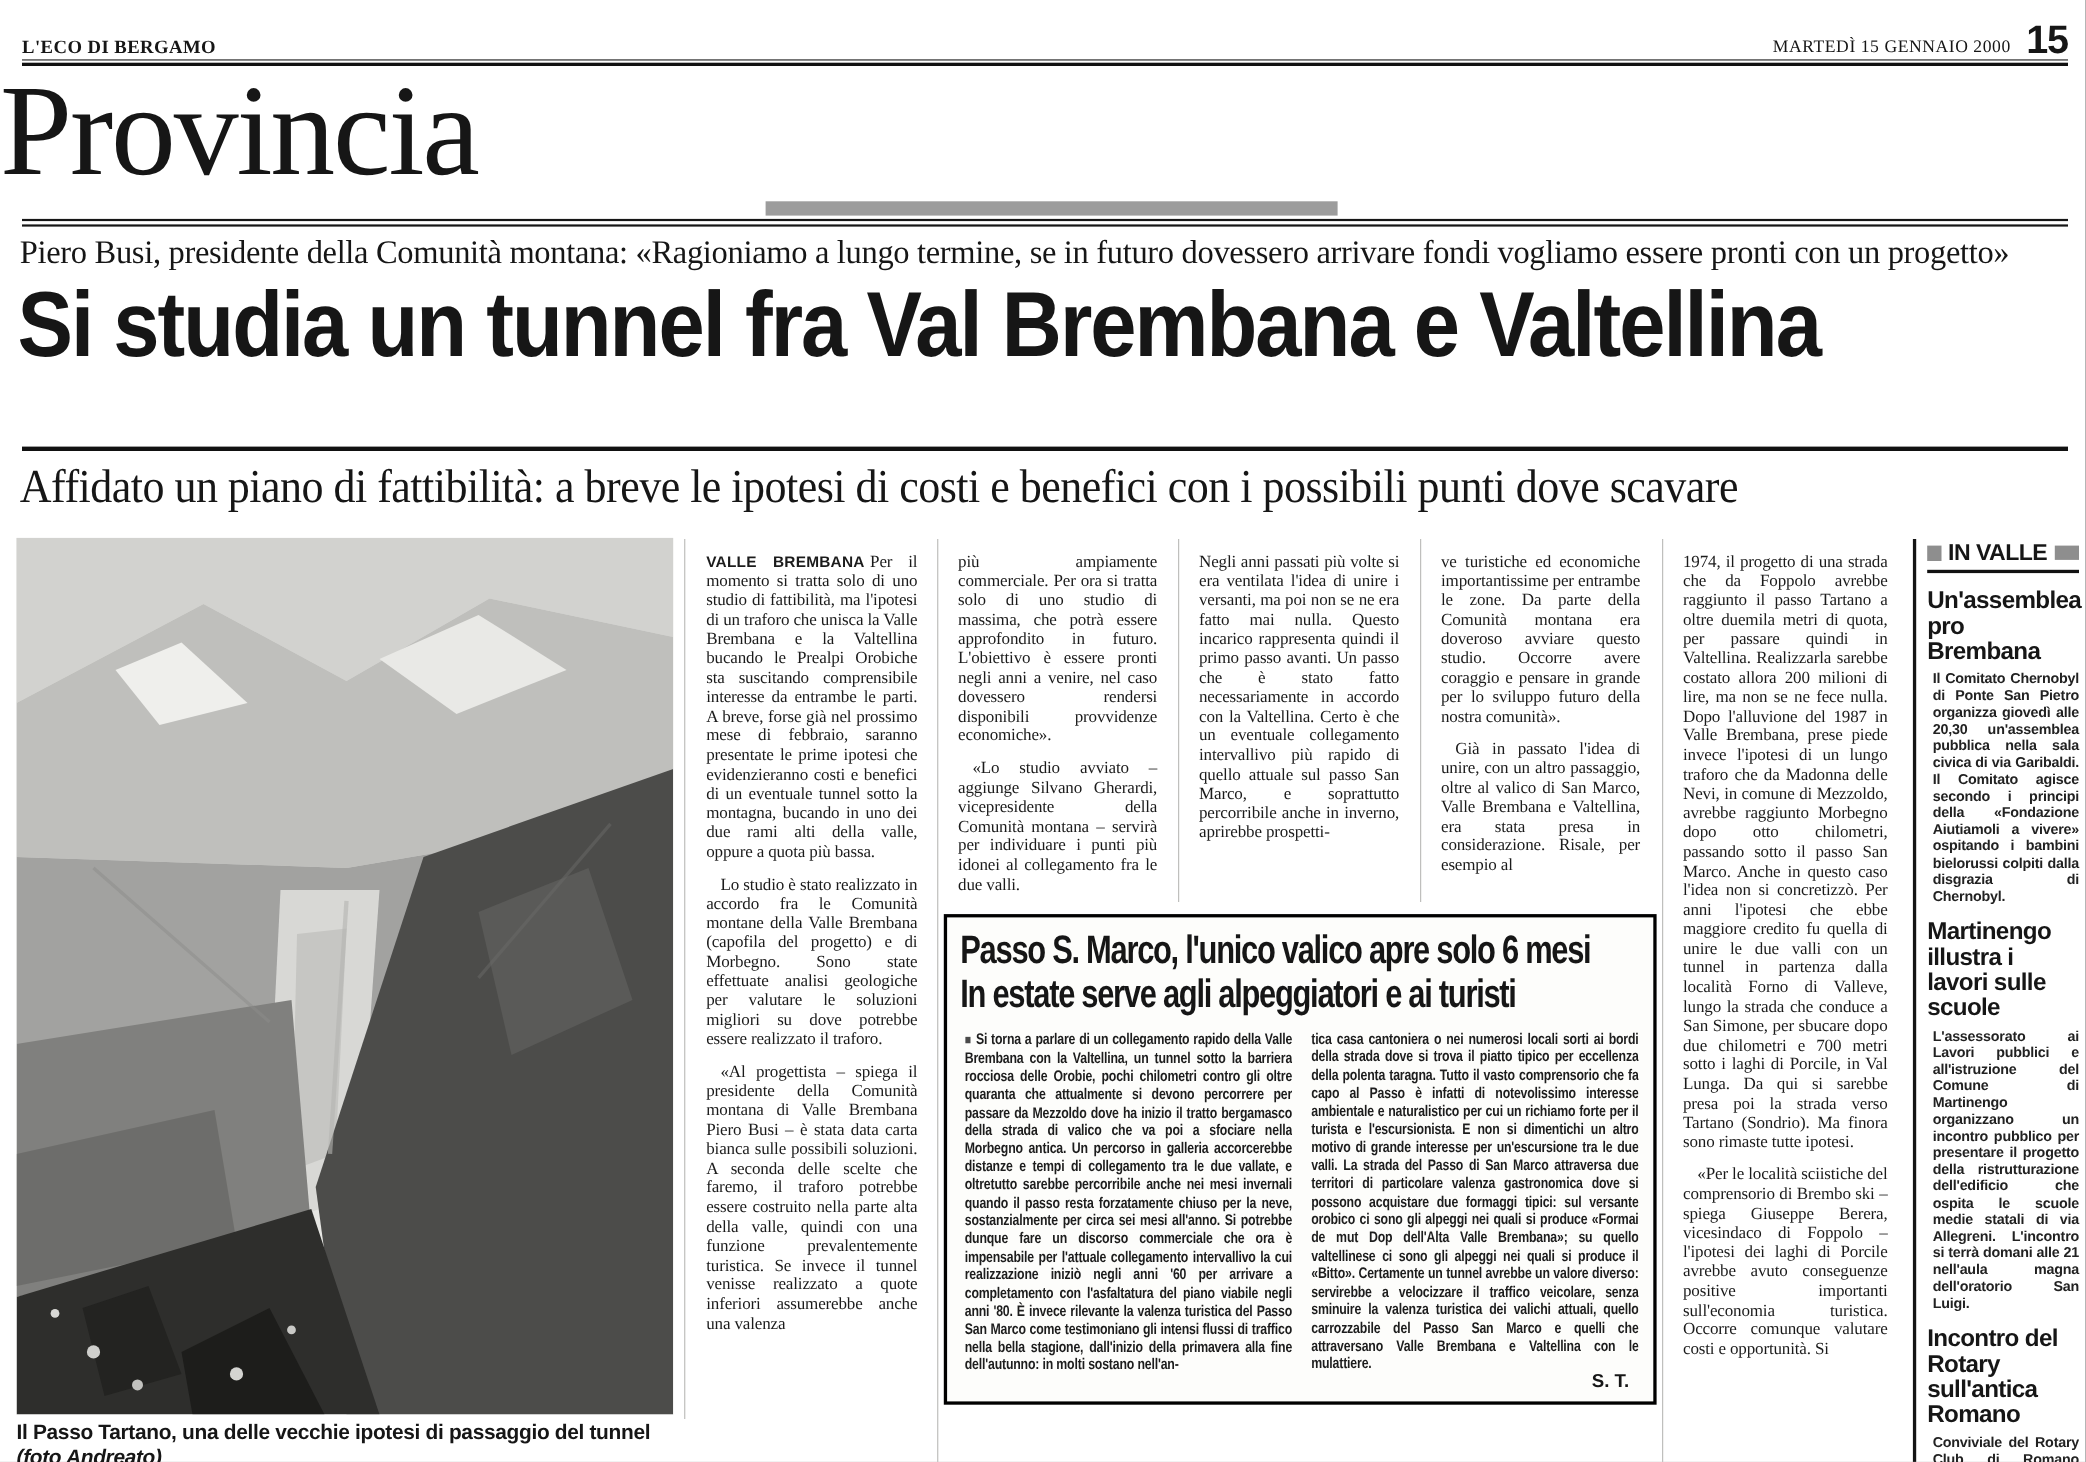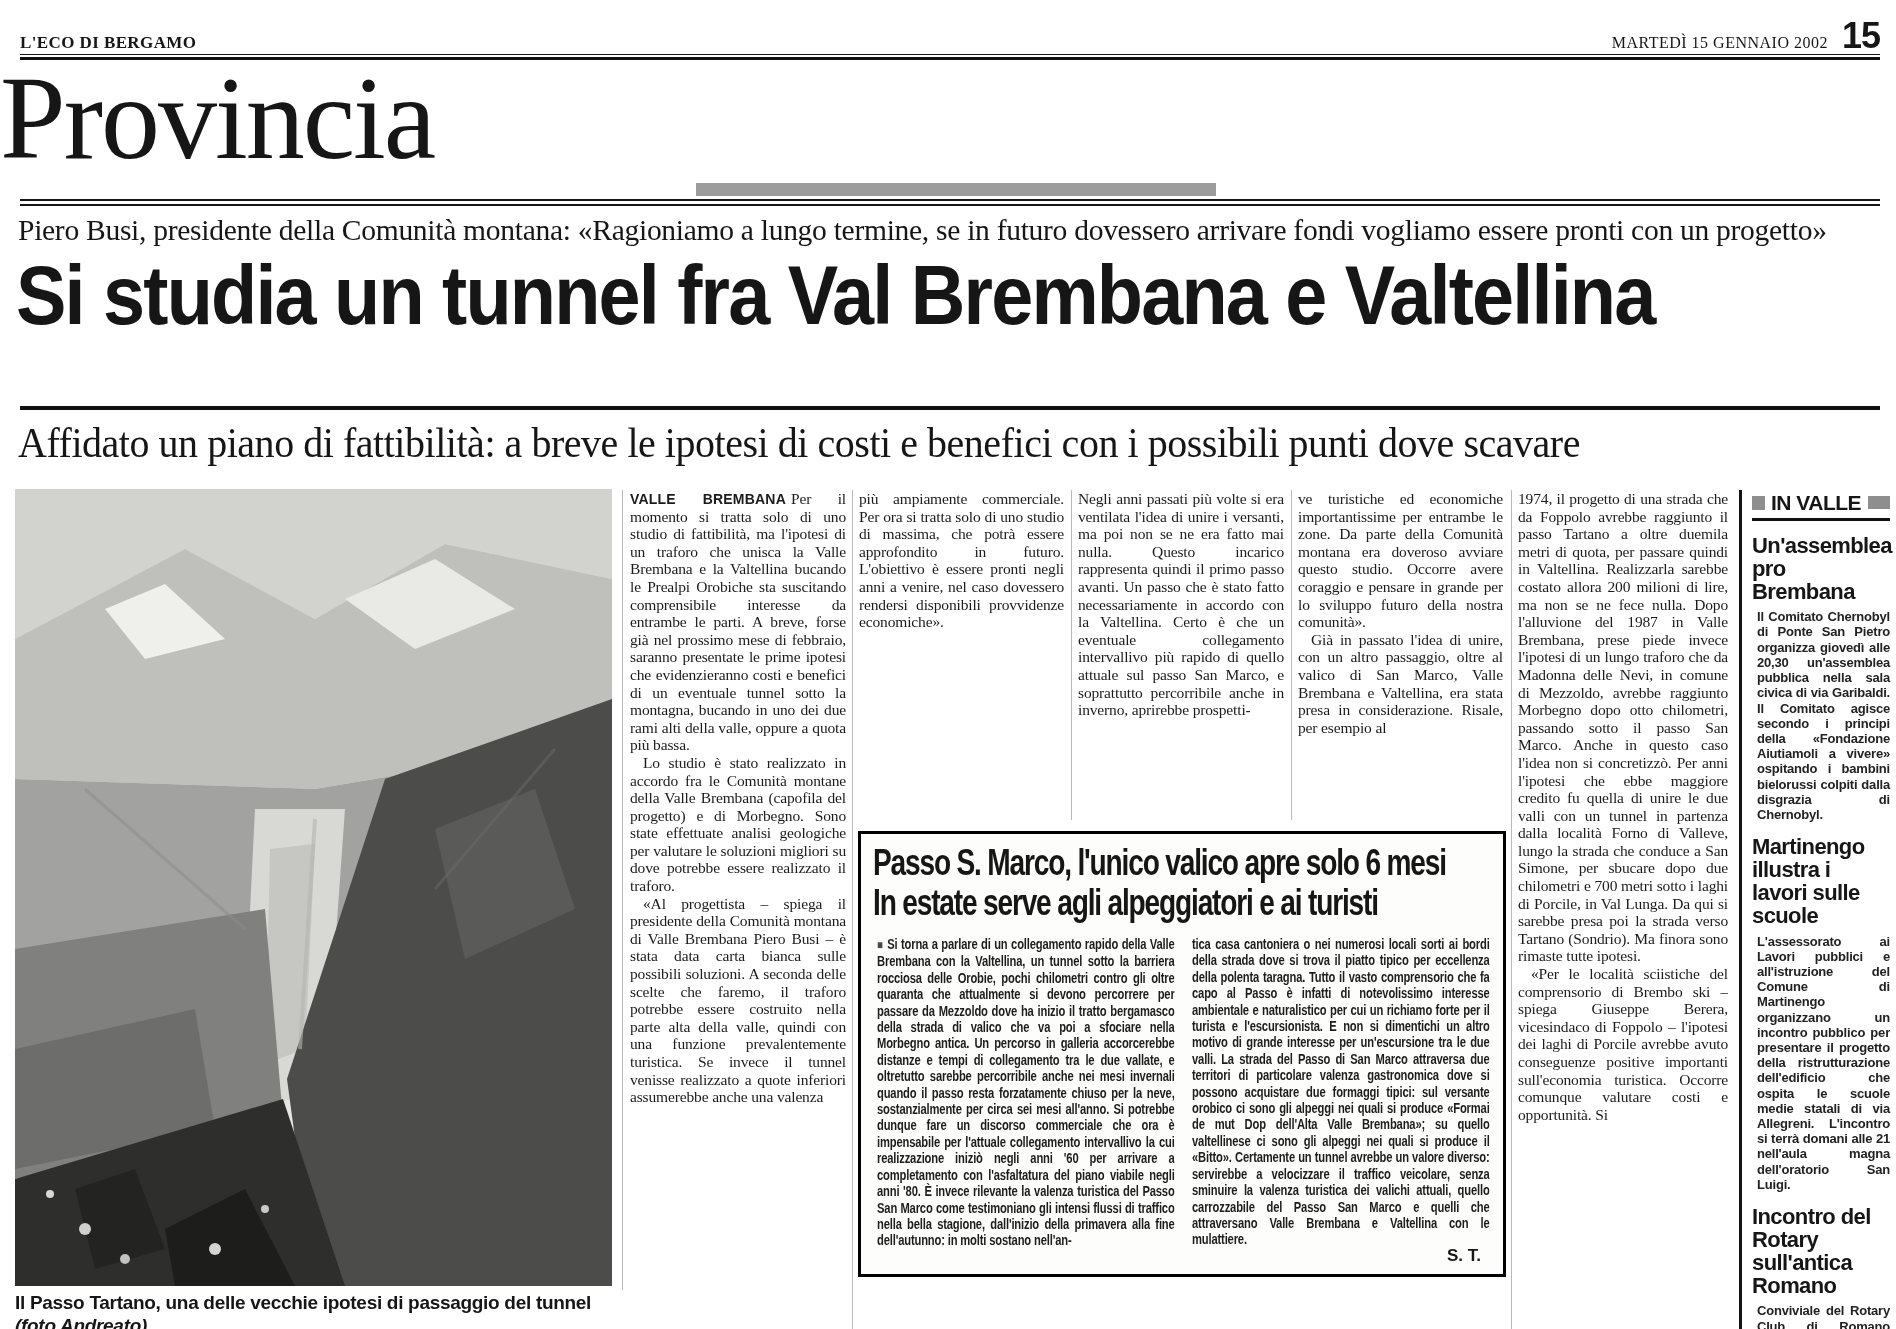--- a/index.html
+++ b/index.html
@@ -25,21 +25,21 @@
 
   
   .photo-wrap{position:absolute;left:15px;top:489px;width:597px;}
   .photo-frame{width:597px;height:797px;overflow:hidden;background:#cfcfcd;}
   .photo-frame svg{display:block;}
   .photo-caption{margin-top:6px;font:700 19px/1.2 "Liberation Sans",sans-serif;letter-spacing:-.3px;}
   .credit{font-style:italic;font-weight:700;}
 
   
   .col{position:absolute;top:490px;font:400 15.5px/17.6px "Liberation Serif",serif;text-align:justify;color:#1b1b1b;overflow:hidden;letter-spacing:-.15px;}
-  .col p{margin:0;}
+  .col p{margin:12px;}
   .col p.ind{text-indent:13px;}
   #col1{left:630px;width:216px;height:839px;}
   #col2{left:859px;width:205px;height:334px;}
   #col3{left:1078px;width:206px;height:334px;}
   #col4{left:1298px;width:205px;height:334px;}
   #col5{left:1518px;width:210px;height:839px;}
   .lead-label{font:700 14px/1 "Liberation Sans",sans-serif;letter-spacing:.2px;margin-right:5px;}
 
   
   .vr{position:absolute;top:490px;width:0;border-left:1px solid #b8b8b6;}
@@ -69,21 +69,21 @@
   .sb-title{font:700 22px/1.05 "Liberation Sans",sans-serif;letter-spacing:-.6px;margin:0 0 6px 0;}
   .sb-body{font:700 13px/15.2px "Liberation Sans",sans-serif;text-align:justify;letter-spacing:-.2px;color:#222;padding-left:5px;}
 </style>
 </head>
 <body>
 
 <div class="page">
 
   <div class="masthead">
     <span class="paper-name">L'ECO DI BERGAMO</span>
-    <span class="m-date">MARTEDÌ 15 GENNAIO 2002</span>
+    <span class="m-date">MARTEDÌ 15 GENNAIO 2000</span>
     <span class="page-num">15</span>
   </div>
   <div class="rule-header"></div>
 
   <div class="section-title">Provincia</div>
   <div class="section-bar"></div>
   <div class="rule-provincia"></div>
 
   <div class="kicker">Piero Busi, presidente della Comunità montana: «Ragioniamo a lungo termine, se in futuro dovessero arrivare fondi vogliamo essere pronti con un progetto»</div>
   <div class="headline">Si studia un tunnel fra Val Brembana e Valtellina</div>
@@ -131,20 +131,21 @@
   <div class="vr" id="vr5"></div>
   <div class="vr-heavy"></div>
 
   <div class="col" id="col1">
     <p><span class="lead-label">VALLE BREMBANA</span><span>Per il momento si tratta solo di uno studio di fattibilità, ma l'ipotesi di un traforo che unisca la Valle Brembana e la Valtellina bucando le Prealpi Orobiche sta suscitando comprensibile interesse da entrambe le parti. A breve, forse già nel prossimo mese di febbraio, saranno presentate le prime ipotesi che evidenzieranno costi e benefici di un eventuale tunnel sotto la montagna, bucando in uno dei due rami alti della valle, oppure a quota più bassa.</span></p>
     <p class="ind">Lo studio è stato realizzato in accordo fra le Comunità montane della Valle Brembana (capofila del progetto) e di Morbegno. Sono state effettuate analisi geologiche per valutare le soluzioni migliori su dove potrebbe essere realizzato il traforo.</p>
     <p class="ind">«Al progettista – spiega il presidente della Comunità montana di Valle Brembana Piero Busi – è stata data carta bianca sulle possibili soluzioni. A seconda delle scelte che faremo, il traforo potrebbe essere costruito nella parte alta della valle, quindi con una funzione prevalentemente turistica. Se invece il tunnel venisse realizzato a quote inferiori assumerebbe anche una valenza</p>
   </div>
   <div class="col" id="col2">
     <p>più ampiamente commerciale. Per ora si tratta solo di uno studio di massima, che potrà essere approfondito in futuro. L'obiettivo è essere pronti negli anni a venire, nel caso dovessero rendersi disponibili provvidenze economiche».</p>
+    <p class="ind">«Lo studio avviato – aggiunge Silvano Gherardi, vicepresidente della Comunità montana – servirà per individuare i punti più idonei al collegamento fra le due valli.</p>
   </div>
   <div class="col" id="col3">
     <p>Negli anni passati più volte si era ventilata l'idea di unire i versanti, ma poi non se ne era fatto mai nulla. Questo incarico rappresenta quindi il primo passo avanti. Un passo che è stato fatto necessariamente in accordo con la Valtellina. Certo è che un eventuale collegamento intervallivo più rapido di quello attuale sul passo San Marco, e soprattutto percorribile anche in inverno, aprirebbe prospetti-</p>
   </div>
   <div class="col" id="col4">
     <p>ve turistiche ed economiche importantissime per entrambe le zone. Da parte della Comunità montana era doveroso avviare questo studio. Occorre avere coraggio e pensare in grande per lo sviluppo futuro della nostra comunità».</p>
     <p class="ind">Già in passato l'idea di unire, con un altro passaggio, oltre al valico di San Marco, Valle Brembana e Valtellina, era stata presa in considerazione. Risale, per esempio al</p>
   </div>
   <div class="col" id="col5">
     <p>1974, il progetto di una strada che da Foppolo avrebbe raggiunto il passo Tartano a oltre duemila metri di quota, per passare quindi in Valtellina. Realizzarla sarebbe costato allora 200 milioni di lire, ma non se ne fece nulla. Dopo l'alluvione del 1987 in Valle Brembana, prese piede invece l'ipotesi di un lungo traforo che da Madonna delle Nevi, in comune di Mezzoldo, avrebbe raggiunto Morbegno dopo otto chilometri, passando sotto il passo San Marco. Anche in questo caso l'idea non si concretizzò. Per anni l'ipotesi che ebbe maggiore credito fu quella di unire le due valli con un tunnel in partenza dalla località Forno di Valleve, lungo la strada che conduce a San Simone, per sbucare dopo due chilometri e 700 metri sotto i laghi di Porcile, in Val Lunga. Da qui si sarebbe presa poi la strada verso Tartano (Sondrio). Ma finora sono rimaste tutte ipotesi.</p>

